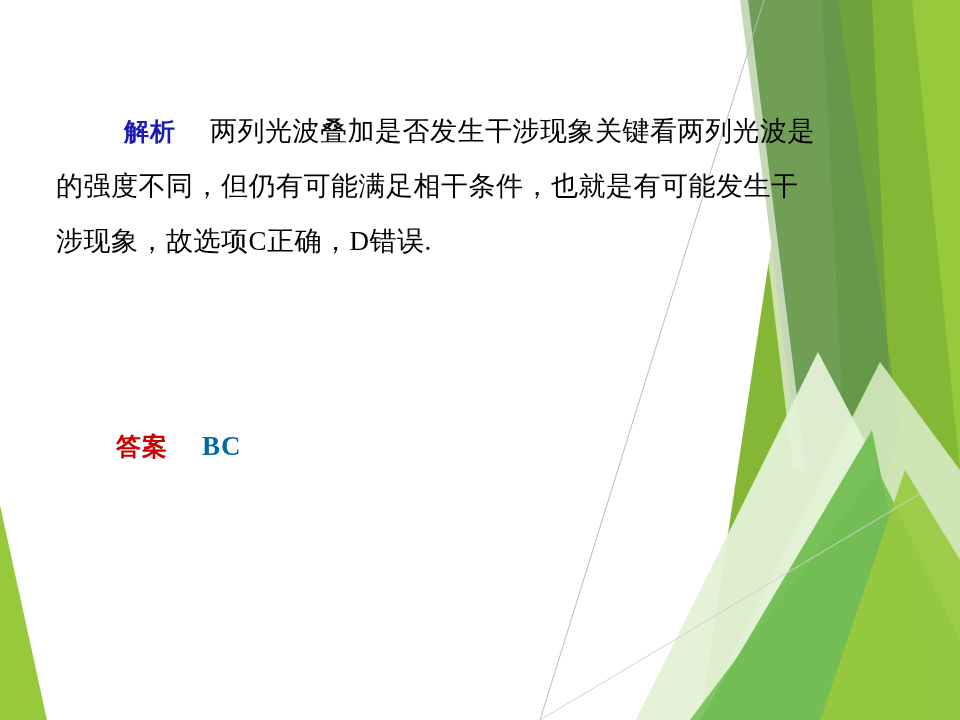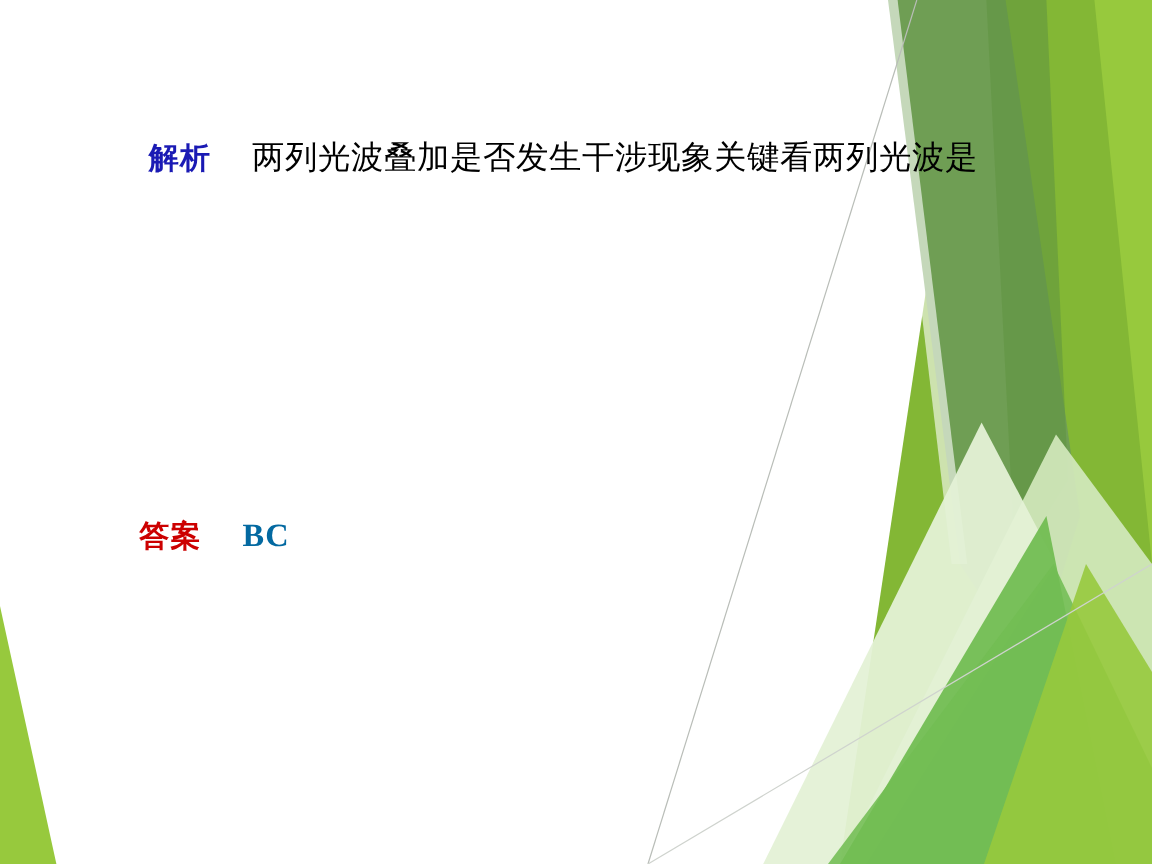--- a/index.html
+++ b/index.html
@@ -133,21 +133,27 @@
   <div id="content">
 
     <div class="para-block">
 
       <div class="para-line first-line">
         <span class="label-jiexi">解析</span><span class="gap-md"></span><span>两列光波叠加是否发生干涉现象关键看两列光波是</span>
       </div>
 
 
 
+      <div class="para-line">
+        <span>的强度不同，但仍有可能满足相干条件，也就是有可能发生干</span>
+      </div>
 
+      <div class="para-line">
+        <span>涉现象，故选项C正确，D错误.</span>
+      </div>
 
     </div>
 
     <div class="answer-block">
       <span class="label-daan">答案</span><span class="answer-value">BC</span>
     </div>
 
   </div>
 </div>
 

